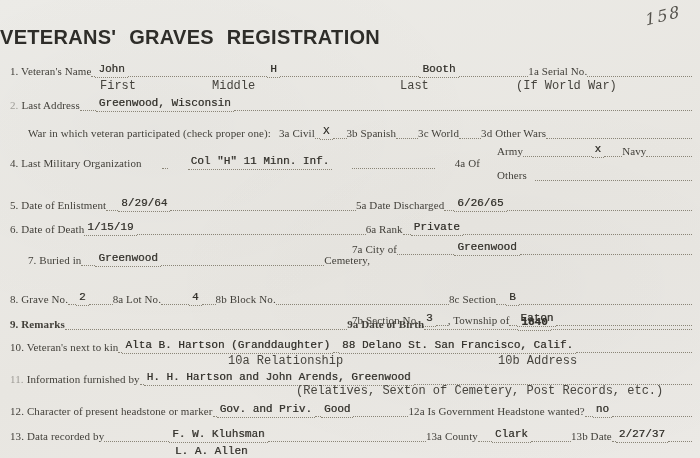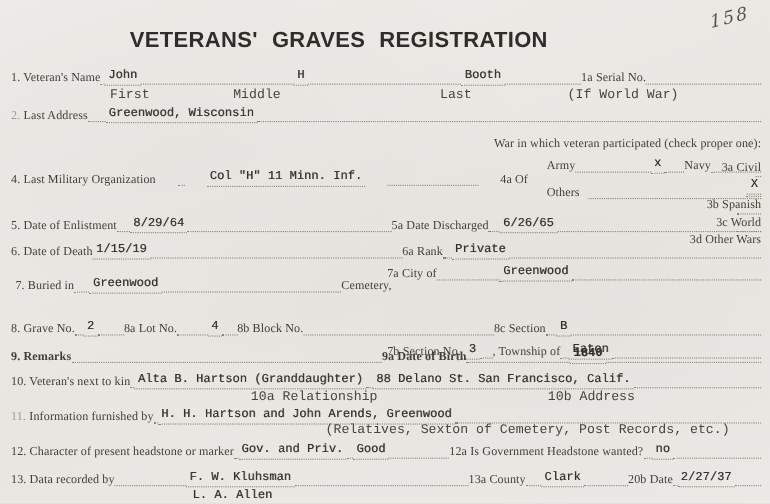--- a/index.html
+++ b/index.html
@@ -5,21 +5,21 @@
   html,body{margin:0;padding:0;background:#d8d6d1;}
   .paper{
     position:relative;width:700px;height:458px;overflow:hidden;
     background:
       radial-gradient(ellipse at 22% 28%, rgba(0,0,0,0.02), transparent 45%),
       radial-gradient(ellipse at 72% 62%, rgba(0,0,0,0.018), transparent 50%),
       linear-gradient(160deg,#edece8 0%,#e8e6e1 55%,#ebe9e5 100%);
     font-family:"Liberation Serif",serif;color:#413f39;
   }
   .title{
-    position:absolute;top:26px;left:0;width:616px;text-align:center;
+    position:absolute;top:26px;left:0;width:616px;
     font-family:"Liberation Sans",sans-serif;font-weight:bold;font-size:20px;
     letter-spacing:0.3px;word-spacing:7px;color:#2e2d29;
   }
   .handwrite{
     position:absolute;top:6px;left:645px;transform:rotate(-14deg) skewX(-6deg);
     font-family:"DejaVu Serif",serif;font-style:italic;font-size:16px;
     letter-spacing:2px;color:#54524c;
   }
   .row{position:absolute;display:flex;align-items:flex-end;height:15px;line-height:13px;white-space:nowrap;}
   .printed{font-family:"Liberation Serif",serif;font-size:11px;color:#413f39;white-space:pre;letter-spacing:0.1px;}
@@ -67,21 +67,21 @@
   </div>
 
   <div class="row" style="top:97px;left:10px;right:8px;">
     <span class="printed faded">2.</span>
     <span class="printed ml3">Last Address</span>
     <span class="leader w16"></span>
     <span class="typed u">Greenwood, Wisconsin</span>
     <span class="leader g1"></span>
   </div>
 
-  <div class="row" style="top:125px;left:28px;right:8px;flex-direction:column;">
+  <div class="row" style="top:125px;left:28px;right:8px;">
     <span class="printed">War in which veteran participated (check proper one):</span>
     <span class="sp"></span>
     <span class="printed">3a Civil</span>
     <span class="leader w5"></span>
     <span class="typed u">X</span>
     <span class="leader w14"></span>
     <span class="printed">3b Spanish</span>
     <span class="leader w22"></span>
     <span class="printed">3c World</span>
     <span class="leader w22"></span>
@@ -124,21 +124,21 @@
   <div class="row" style="top:221px;left:10px;right:8px;">
     <span class="printed">6. Date of Death</span>
     <span class="typed u">1/15/19</span>
     <span class="leader g1"></span>
     <span class="printed">6a Rank</span>
     <span class="leader w8"></span>
     <span class="typed u">Private</span>
     <span class="leader g1"></span>
   </div>
 
-  <div class="row" style="top:252px;left:14px;width:342px;">
+  <div class="row" style="top:252px;left:28px;width:342px;">
     <span class="printed">7. Buried in</span>
     <span class="leader w14"></span>
     <span class="typed u">Greenwood</span>
     <span class="leader g1"></span>
     <span class="printed">Cemetery,</span>
   </div>
   <div class="row" style="top:241px;left:352px;right:8px;">
     <span class="printed">7a City of</span>
     <span class="leader g1"></span>
     <span class="typed u">Greenwood</span>
@@ -220,21 +220,21 @@
 
   <div class="row" style="top:428px;left:10px;right:8px;">
     <span class="printed">13. Data recorded by</span>
     <span class="leader w65"></span>
     <span class="typed u">F. W. Kluhsman</span>
     <span class="leader g1"></span>
     <span class="printed">13a County</span>
     <span class="leader w14"></span>
     <span class="typed u">Clark</span>
     <span class="leader w40"></span>
-    <span class="printed">20b Date</span>
+    <span class="printed">13b Date</span>
     <span class="leader w4"></span>
     <span class="typed u">2/27/37</span>
     <span class="leader w24"></span>
   </div>
   <div class="row" style="top:443px;left:175px;">
     <span class="typed">L. A. Allen</span>
   </div>
 
 </div>
 

